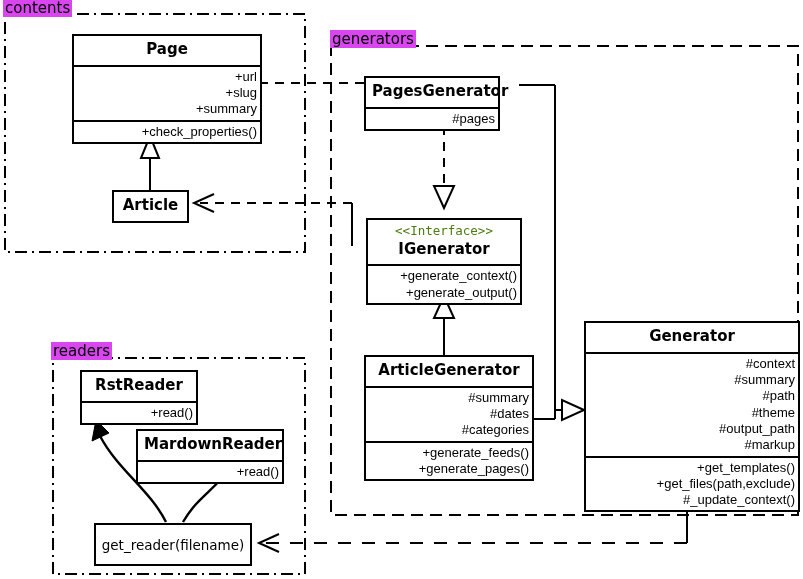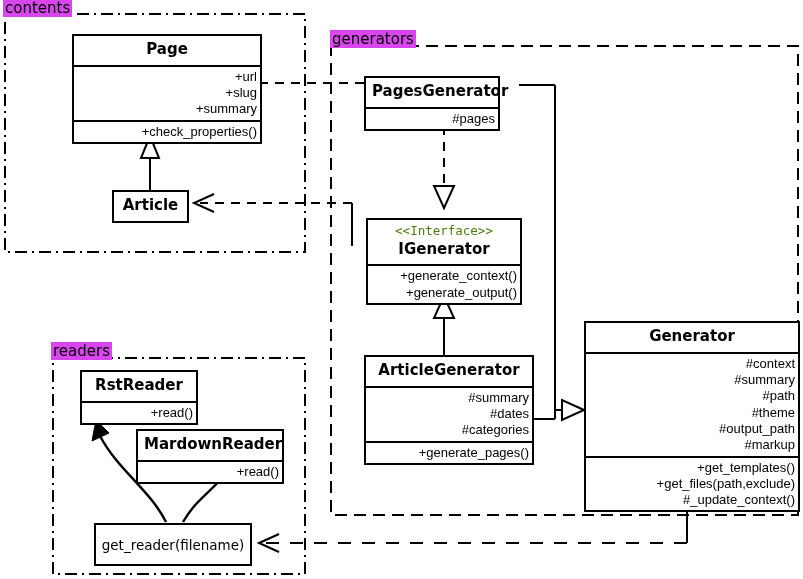--- a/index.html
+++ b/index.html
@@ -194,20 +194,21 @@
   </div>
 
   <div class="uml-class" style="left:364px; top:355px; width:170px;">
     <div class="uml-name">ArticleGenerator</div>
     <div class="uml-compartment uml-sep">
       <div>#summary</div>
       <div>#dates</div>
       <div>#categories</div>
     </div>
     <div class="uml-compartment uml-sep">
+      <div>+generate_feeds()</div>
       <div>+generate_pages()</div>
     </div>
   </div>
 
   <div class="uml-class" style="left:584px; top:321px; width:216px;">
     <div class="uml-name">Generator</div>
     <div class="uml-compartment uml-sep">
       <div>#context</div>
       <div>#summary</div>
       <div>#path</div>

